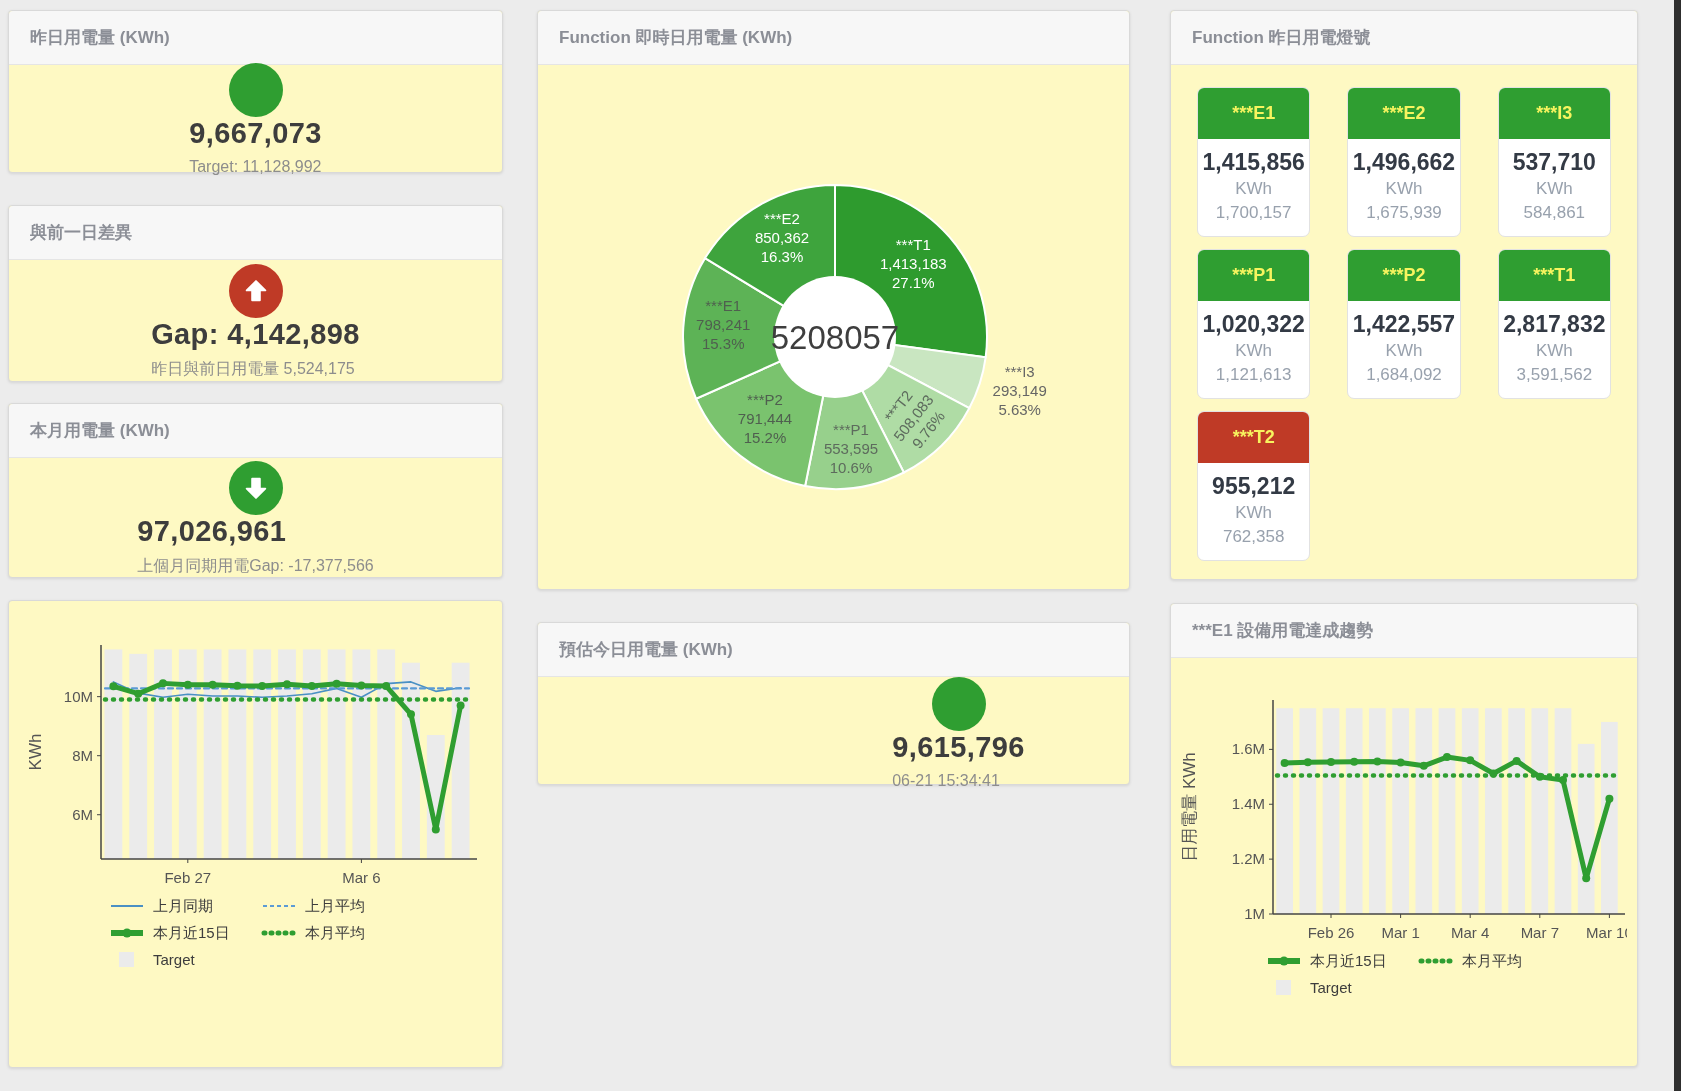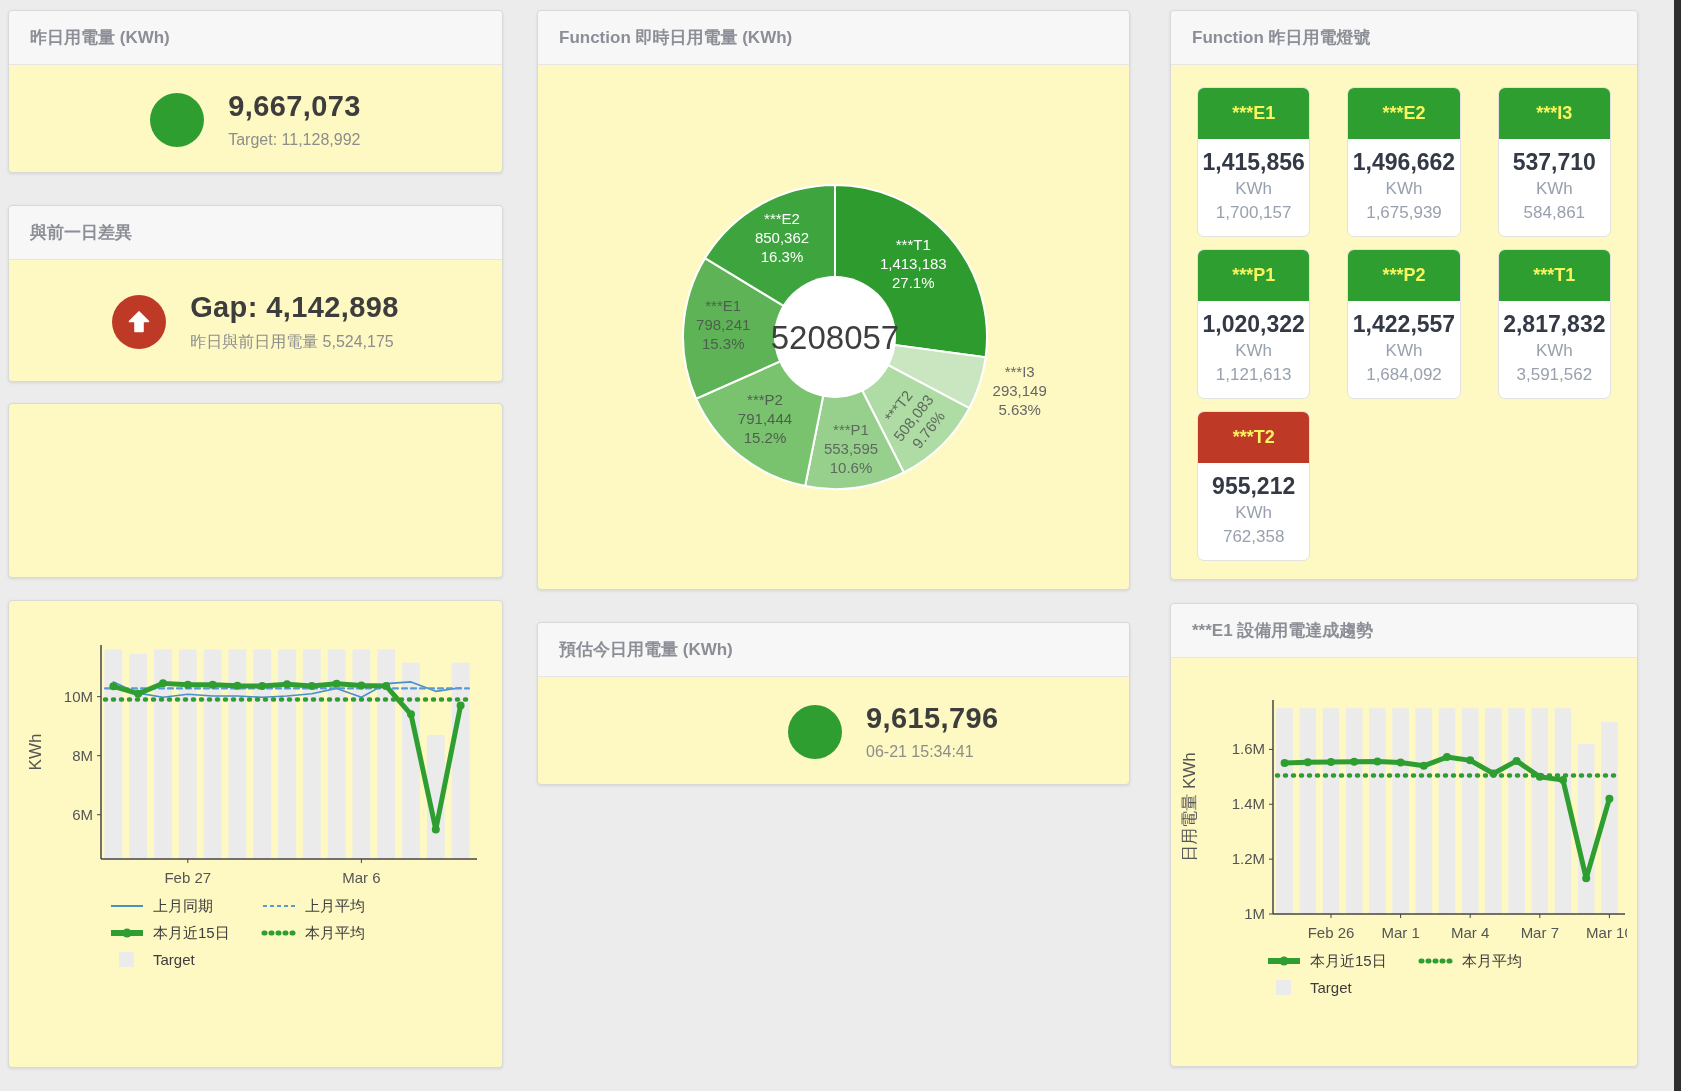--- a/index.html
+++ b/index.html
@@ -25,21 +25,21 @@
     padding:15px 21px;font-weight:bold;font-size:17px;color:#8b8e96;
     white-space:nowrap;overflow:hidden;
   }
   .card-b{height:calc(100% - 52px);}
   
   .mt10{margin-top:10px}.mt21{margin-top:21px}.mt22{margin-top:22px}
   .mt23{margin-top:23px}.mt32{margin-top:32px}
   .h163{height:163px}.h175{height:175px}.h177{height:177px}
   .h468{height:468px}.h580{height:580px}.h570{height:570px}.h464{height:464px}
   
-  .stat{display:flex;align-items:center;justify-content:center;gap:24px;}
+  .stat{display:flex;align-items:center;justify-content:center;flex-direction:column;}
   .stat.shift{justify-content:flex-start;padding-left:250px;}
   .ind{width:54px;height:54px;border-radius:50%;flex:0 0 auto;
        display:flex;align-items:center;justify-content:center;}
   .ind.green{background:var(--green);}
   .ind.red{background:var(--red);}
   .stat-text{min-width:0;}
   .stat-v{font-size:29px;font-weight:bold;color:#3d3d3d;letter-spacing:.4px;}
   .stat-s{font-size:16px;color:#8d8d8d;margin-top:8px;}
   
   .tiles{padding:22px 26px 0;display:grid;grid-template-columns:repeat(3,1fr);
@@ -91,20 +91,32 @@
           </svg>
         </span>
         <div class="stat-text">
           <div class="stat-v">Gap: 4,142,898</div>
           <div class="stat-s">昨日與前日用電量 5,524,175</div>
         </div>
       </div>
     </section>
 
     <section class="card h175 mt21">
+      <div class="card-h">本月用電量 (KWh)</div>
+      <div class="card-b stat">
+        <span class="ind green">
+          <svg width="28" height="28" viewBox="0 0 24 24">
+            <polygon points="12,20.5 4,12.5 8.7,12.5 8.7,4 15.3,4 15.3,12.5 20,12.5" fill="#ffffff" stroke="#ffffff" stroke-width="1.6" stroke-linejoin="round"></polygon>
+          </svg>
+        </span>
+        <div class="stat-text">
+          <div class="stat-v">97,026,961</div>
+          <div class="stat-s">上個月同期用電Gap: -17,377,566</div>
+        </div>
+      </div>
     </section>
 
     <section class="card h468 mt22">
       <div class="card-b">
         <div class="chart-wrap" id="compare-chart"><svg width="452" height="252">
               <rect x="77.47200000000001" y="12.427586206896564" width="17.855999999999998" height="209.57241379310344" fill="#ebebeb"></rect>
               <rect x="102.272" y="16.8551724137931" width="17.855999999999998" height="205.1448275862069" fill="#ebebeb"></rect>
               <rect x="127.072" y="12.427586206896564" width="17.855999999999998" height="209.57241379310344" fill="#ebebeb"></rect>
               <rect x="151.872" y="12.427586206896564" width="17.855999999999998" height="209.57241379310344" fill="#ebebeb"></rect>
               <rect x="176.67200000000003" y="12.427586206896564" width="17.855999999999998" height="209.57241379310344" fill="#ebebeb"></rect>

